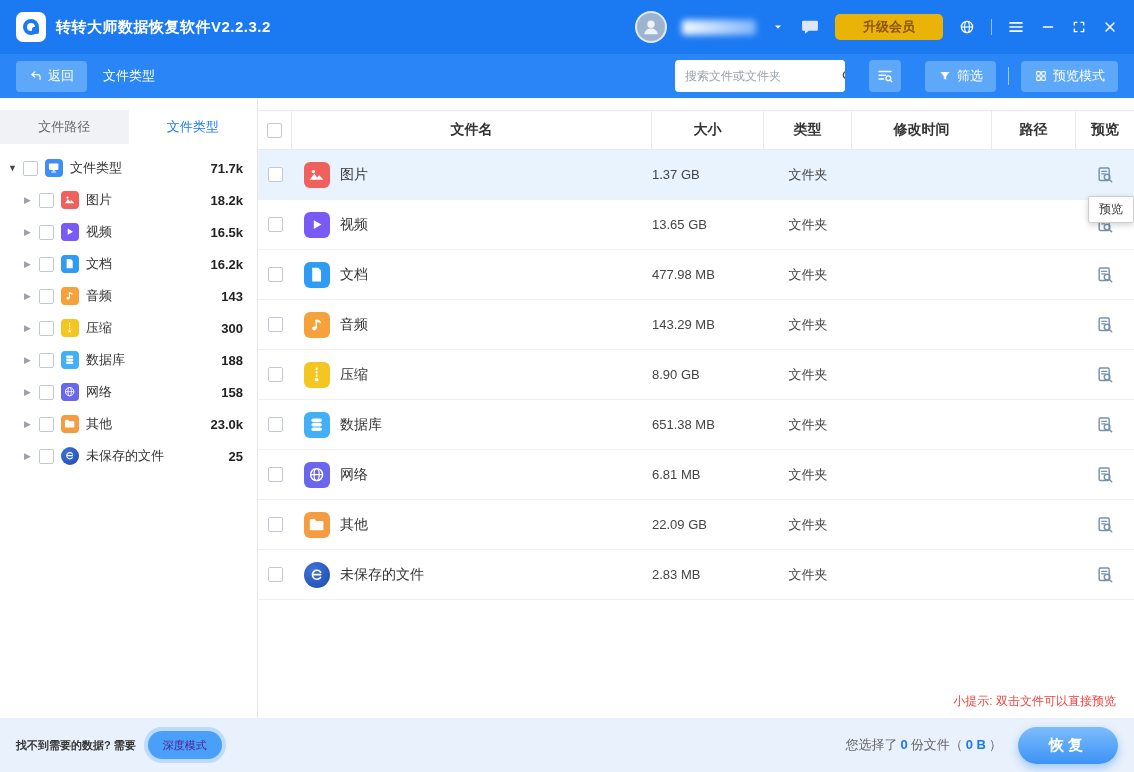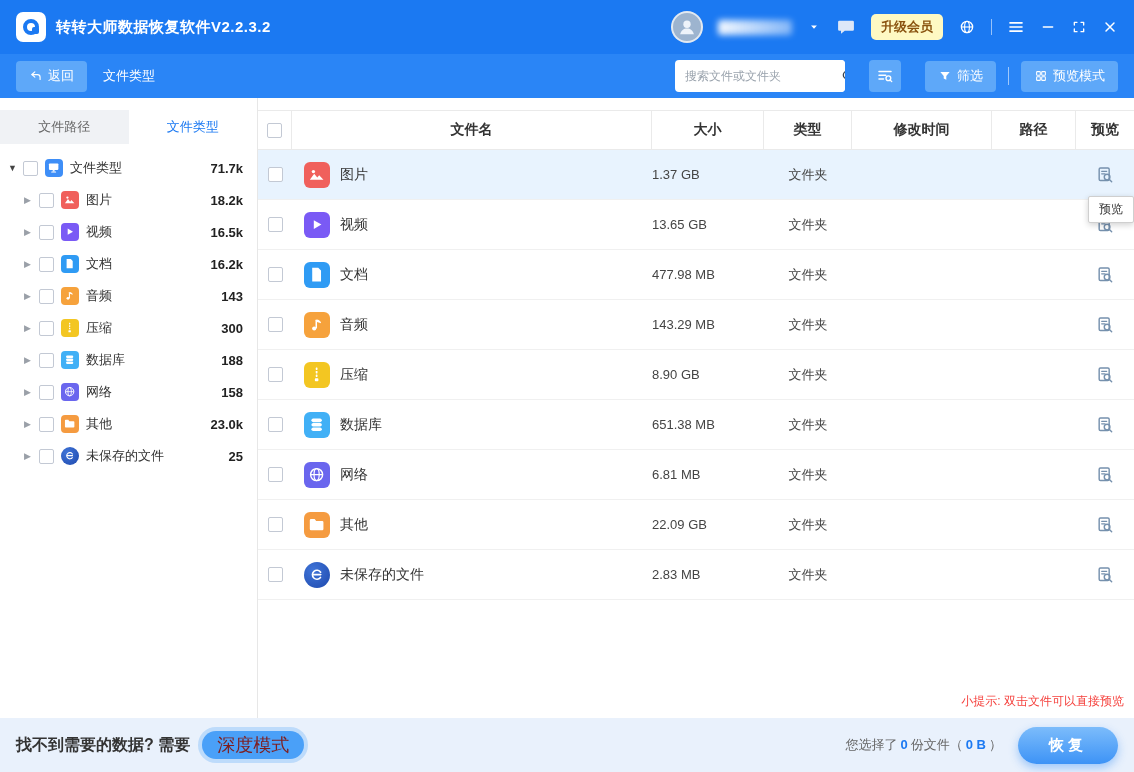--- a/index.html
+++ b/index.html
@@ -14,21 +14,21 @@
   .logo .swirl::after{content:"";position:absolute;right:-4px;bottom:-3px;width:7px;height:7px;background:#1b79f2;border-radius:2px}
   .apptitle{color:#fff;font-size:15px;font-weight:700;margin-left:10px;letter-spacing:.5px}
   .tbright{margin-left:auto;display:flex;align-items:center;gap:15px}
   .avatar{width:32px;height:32px;border-radius:50%;background:#9db4cf;border:2px solid rgba(255,255,255,.7);display:flex;align-items:center;justify-content:center;color:#eef3fa;cursor:pointer}
   .avatar svg{width:22px;height:22px;fill:currentColor}
   .nameblur{width:74px;height:15px;border-radius:3px;background:linear-gradient(90deg,rgba(255,255,255,.95),rgba(255,255,255,.45));filter:blur(3px)}
   .ticon{color:#fff;display:flex;align-items:center;justify-content:center;cursor:pointer}
   .ticon svg{fill:none;stroke:currentColor}
   .i14{width:14px;height:14px}.i16{width:16px;height:16px}.i18{width:18px;height:18px}.i20{width:20px;height:20px}
   .chaticon{color:#dde7f8}
-  .upgrade{height:26px;padding:0 10px;border:none;border-radius:5px;background:#fef9c3;color:#8a5410;font-size:13px;font-weight:700;cursor:pointer}
+  .upgrade{height:26px;padding:0 28px;border:none;border-radius:5px;background:#eab308;color:#8a5410;font-size:13px;font-weight:700;cursor:pointer}
   .vdiv{width:1px;height:16px;background:rgba(255,255,255,.55)}
 
   
   .toolbar{height:44px;background:#2a85f6;display:flex;align-items:center;padding:0 16px;flex:0 0 auto}
   .btn-blue{display:flex;align-items:center;gap:5px;height:31px;padding:0 13px;border:none;border-radius:4px;background:#5ea8f9;color:#fff;font-size:13px;cursor:pointer}
   .btn-blue svg{width:14px;height:14px}
   .crumb{color:#fff;font-size:13px;margin-left:16px}
   .tbspacer{flex:1}
   .searchbox{width:170px;height:32px;background:#fff;border-radius:4px;display:flex;align-items:center;overflow:hidden}
   .searchbox input{flex:1;border:none;outline:none;font-size:12px;padding:0 0 0 10px;color:#333;font-family:inherit}
@@ -73,27 +73,27 @@
   .trow{display:flex;height:50px;align-items:center;border-bottom:1px solid #f0f0f0;font-size:14px;color:#333;cursor:pointer}
   .trow.selected{background:#e8f3fe}
   .td-check{width:34px;display:flex;justify-content:center}
   .td-name{flex:1;display:flex;align-items:center;padding-left:12px;min-width:0}
   .td-size{width:112px;padding-right:16px;font-size:13px;color:#444}
   .td-type{width:88px;text-align:center;font-size:13px;color:#444}
   .td-mtime{width:140px}.td-path{width:84px}
   .td-prev{width:58px;display:flex;justify-content:center}
   .pv{width:20px;height:20px;color:#7590ad;cursor:pointer}
   .pv svg{width:100%;height:100%;fill:none;stroke:currentColor}
-  .hint{position:absolute;right:10px;bottom:8px;color:#f5413d;font-size:12px}
+  .hint{position:absolute;right:18px;bottom:8px;color:#f5413d;font-size:12px}
   .ptip{position:absolute;top:98px;right:0;background:#fff;border:1px solid #cfcfcf;box-shadow:0 2px 6px rgba(0,0,0,.18);font-size:12px;color:#333;padding:4px 10px;border-radius:2px;z-index:5}
 
   
   .footer{height:54px;background:#e9f1fc;display:flex;align-items:center;padding:0 16px;flex:0 0 auto}
-  .fprompt{font-size:16px;color:#333;font-weight:700}
-  .deepbtn{margin-left:12px;height:28px;padding:0 15px;border:none;border-radius:14px;background:#4aa0f8;color:#7f1d1d;font-size:18px;cursor:pointer;box-shadow:0 0 0 4px rgba(74,160,248,.28)}
+  .fprompt{font-size:11px;color:#333;font-weight:700}
+  .deepbtn{margin-left:12px;height:28px;padding:0 15px;border:none;border-radius:14px;background:#4aa0f8;color:#4c1d95;font-size:11px;cursor:pointer;box-shadow:0 0 0 4px rgba(74,160,248,.28)}
   .fright{margin-left:auto;display:flex;align-items:center;gap:16px}
   .selinfo{font-size:13px;color:#666}
   .selinfo .blue{color:#1b79f2;font-weight:700;margin:0 3px}
   .recoverbtn{width:100px;height:37px;border:none;border-radius:19px;background:linear-gradient(180deg,#7cbcfb,#3d93f6);color:#fff;font-size:15px;font-weight:700;letter-spacing:4px;cursor:pointer;box-shadow:0 4px 10px rgba(61,147,246,.45)}
 </style>
 </head>
 <body>
 
 <svg width="0" height="0" style="position:absolute" aria-hidden="true">
   <defs>

